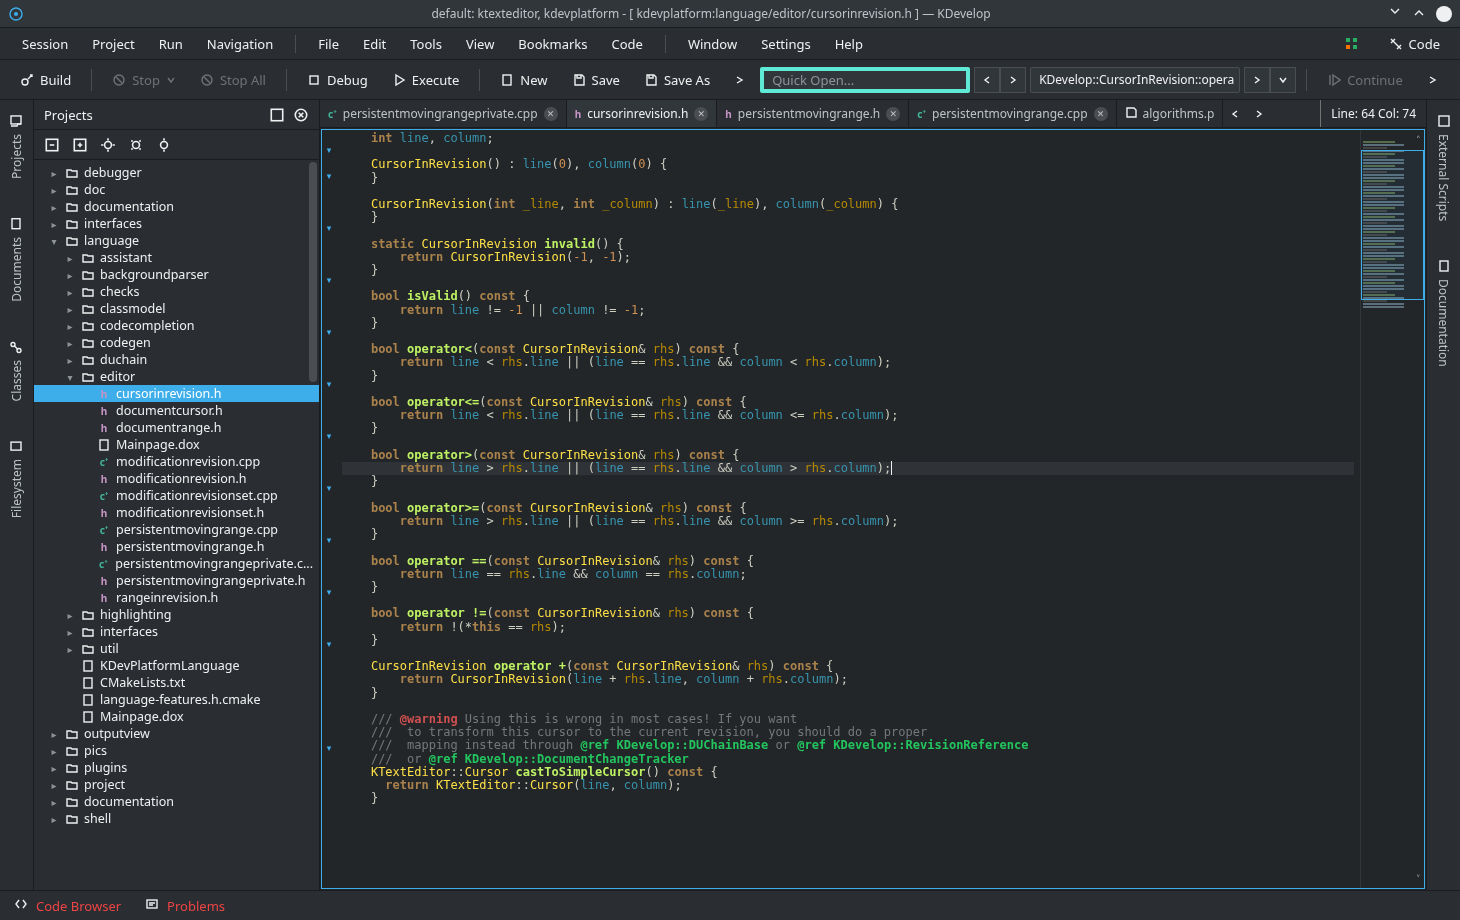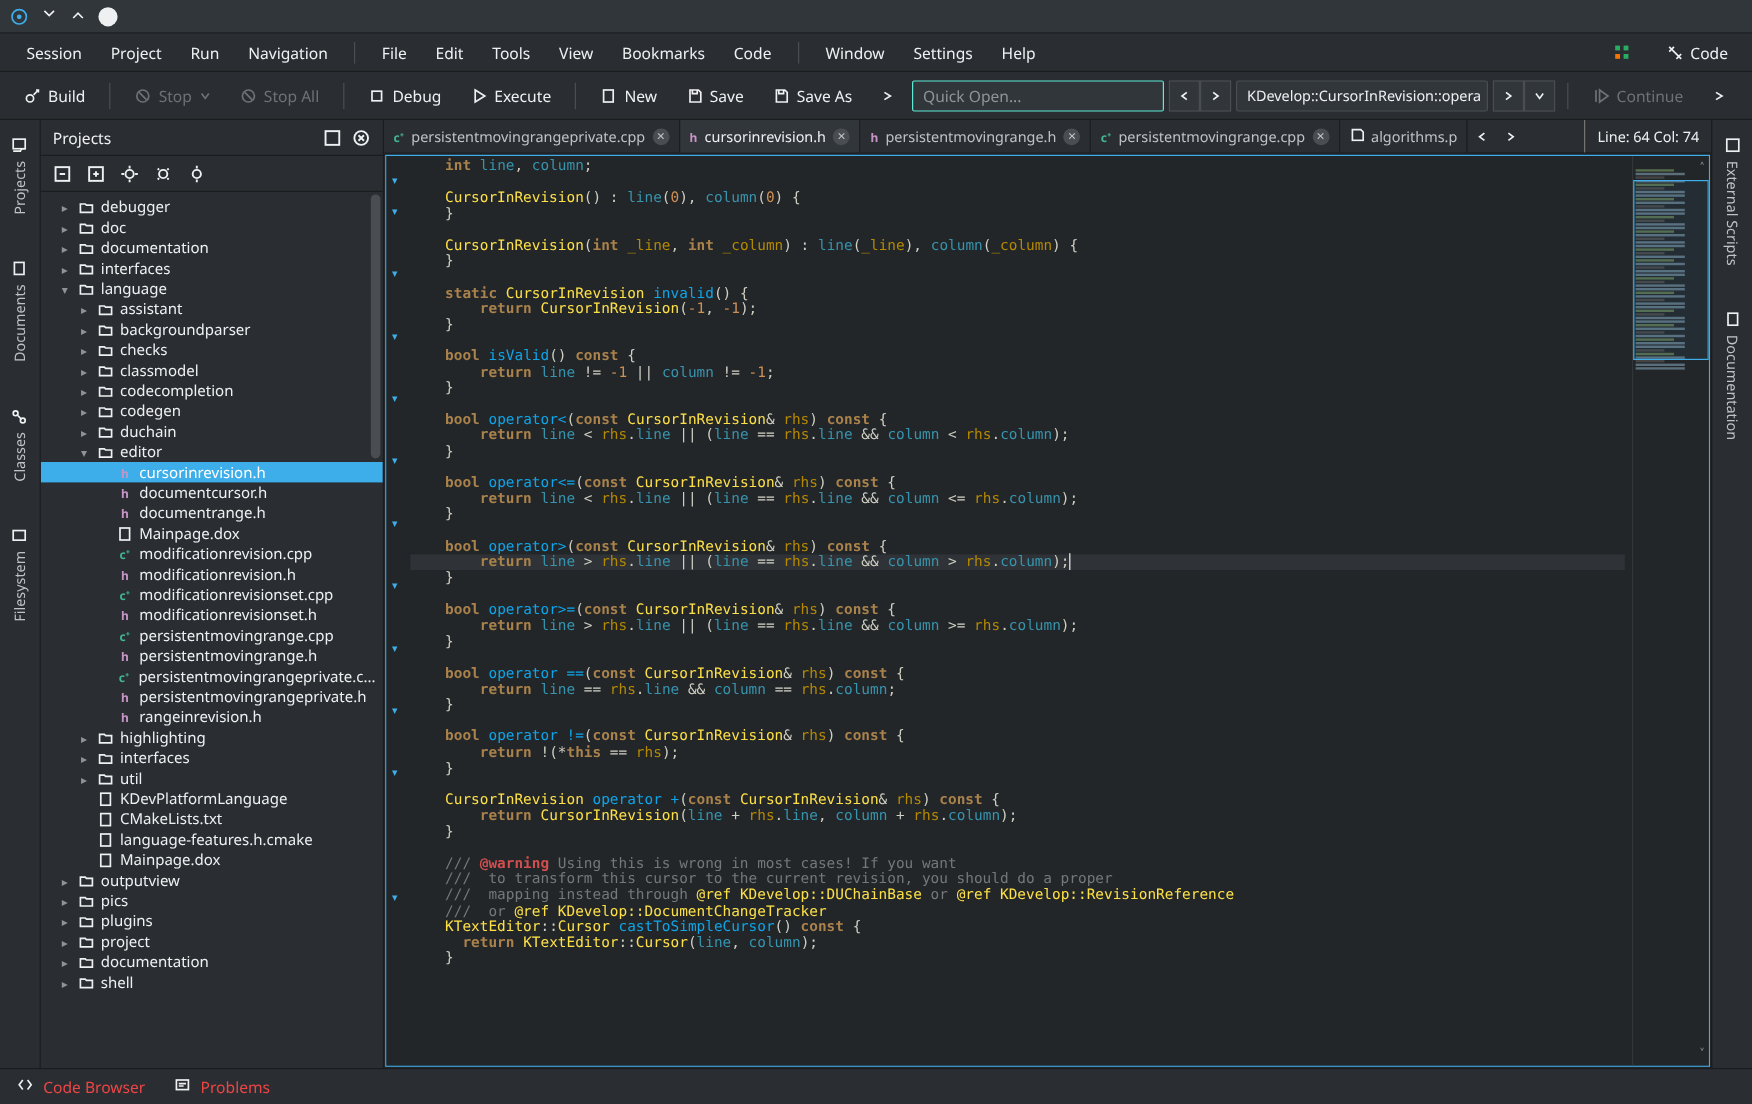--- a/index.html
+++ b/index.html
@@ -51,21 +51,21 @@
   align-items: center;
   padding: 0 10px;
   gap: 4px;
   border-bottom: 1px solid #1a1c1e;
 }
 .tbtn { display:flex; align-items:center; gap:6px; padding: 4px 10px; color:#eff0f1; font-size:13px; border-radius:2px;}
 .tbtn.dim { color:#6e7276; }
 .tbtn .ticon { width:14px; height:14px; display:inline-block;}
 .tool-sep { width:1px; height:22px; background:#4a4e52; margin:0 6px;}
 .quickopen {
-  flex: 0 0 210px; height: 26px; background:#31363b; border:1px solid #5eead4; border-radius:2px;
+  flex: 0 0 210px; height: 26px; background:#31363b; border:4px solid #5eead4; border-radius:2px;
   padding: 0 8px; color:#8e9398; display:flex; align-items:center; font-size:13px;
 }
 .navbtns { display:flex; gap:0; }
 .navbtn { width:26px; height:26px; border:1px solid #4a4e52; background:#31363b; display:flex; align-items:center; justify-content:center; color:#eff0f1;}
 .symselect {
   flex: 0 0 210px; height:26px; background:#31363b; border:1px solid #4a4e52; border-radius:2px;
   padding:0 8px; color:#eff0f1; display:flex; align-items:center; font-size:12px; overflow:hidden; white-space:nowrap;
 }
 
 .mainrow { flex:1; display:flex; overflow:hidden; }
@@ -115,27 +115,27 @@
 
 .coderow { flex:1; display:flex; overflow:hidden; border:1px solid #3daee9; margin:1px;}
 .foldcol { width:14px; background:#232629; }
 .foldmark { color:#3daee9; font-size:9px; display:block; text-align:center; line-height:13px; height:13px;}
 pre.code {
   flex:1; margin:0; padding:2px 6px; font-family: "DejaVu Sans Mono","Consolas",monospace;
   font-size:12px; line-height:13.2px; color:#cfcfc2; background:#232629; overflow:hidden; white-space:pre;
 }
 .kw { color:#aa824b; font-weight:bold;} 
 .type { color:#fde047;} 
-.fn { color:#0ea5e9; font-weight:normal;} 
+.fn { color:#bef264; font-weight:bold;} 
 .num { color:#cf9153;}
 .var { color:#b58900;}
 .mem { color:#3794ae;}
 .cmt { color:#757779;}
 .warn { color:#d04f4f; font-weight:bold;}
-.ref { color:#fde047; font-weight:normal;}
+.ref { color:#22c55e; font-weight:bold;}
 .hl-line { background:#2f3337; display:inline-block; width:100%;}
 .cursor-caret { border-right: 1px solid #eff0f1; }
 .minimap { width:64px; background:#232629; border-left:1px solid #31363b; position:relative; padding:2px;}
 .minimap .view { position:absolute; left:0; right:0; top:20px; height:150px; border:1px solid #3daee9; background:rgba(61,174,233,0.06);}
 .minimap .ln { height:2px; margin:1px 0; background:#3f4448; }
 .minimap .ln.c1 { background:#556b4a; width:55%;}
 .minimap .ln.c2 { background:#5a6e7b; width:70%;}
 .minimap .ln.c3 { background:#444; width:40%;}
 .mm-arrow { position:absolute; right:4px; color:#bec3c7; font-size:11px;}
 
@@ -148,20 +148,21 @@
 svg.dim { stroke:#6e7276;}
 </style>
 </head>
 <body>
 
 <div class="titlebar">
   <svg class="app-icon" viewBox="0 0 16 16">
       <circle cx="8" cy="8" r="6" stroke="#3daee9"></circle>
       <circle cx="8" cy="8" r="2" fill="#3daee9" stroke="none"></circle>
     </svg>
+  <div class="title">default:  ktexteditor, kdevplatform - [ kdevplatform:language/editor/cursorinrevision.h ] — KDevelop</div>
   <div class="wincontrols">
     <span><svg width="14" height="14" viewBox="0 0 14 14">
           <path d="M3 4 L7 8 L11 4"></path>
         </svg></span>
     <span><svg width="14" height="14" viewBox="0 0 14 14">
           <path d="M3 10 L7 6 L11 10"></path>
         </svg></span>
     <span class="close-dot">✕</span>
   </div>
 </div>

